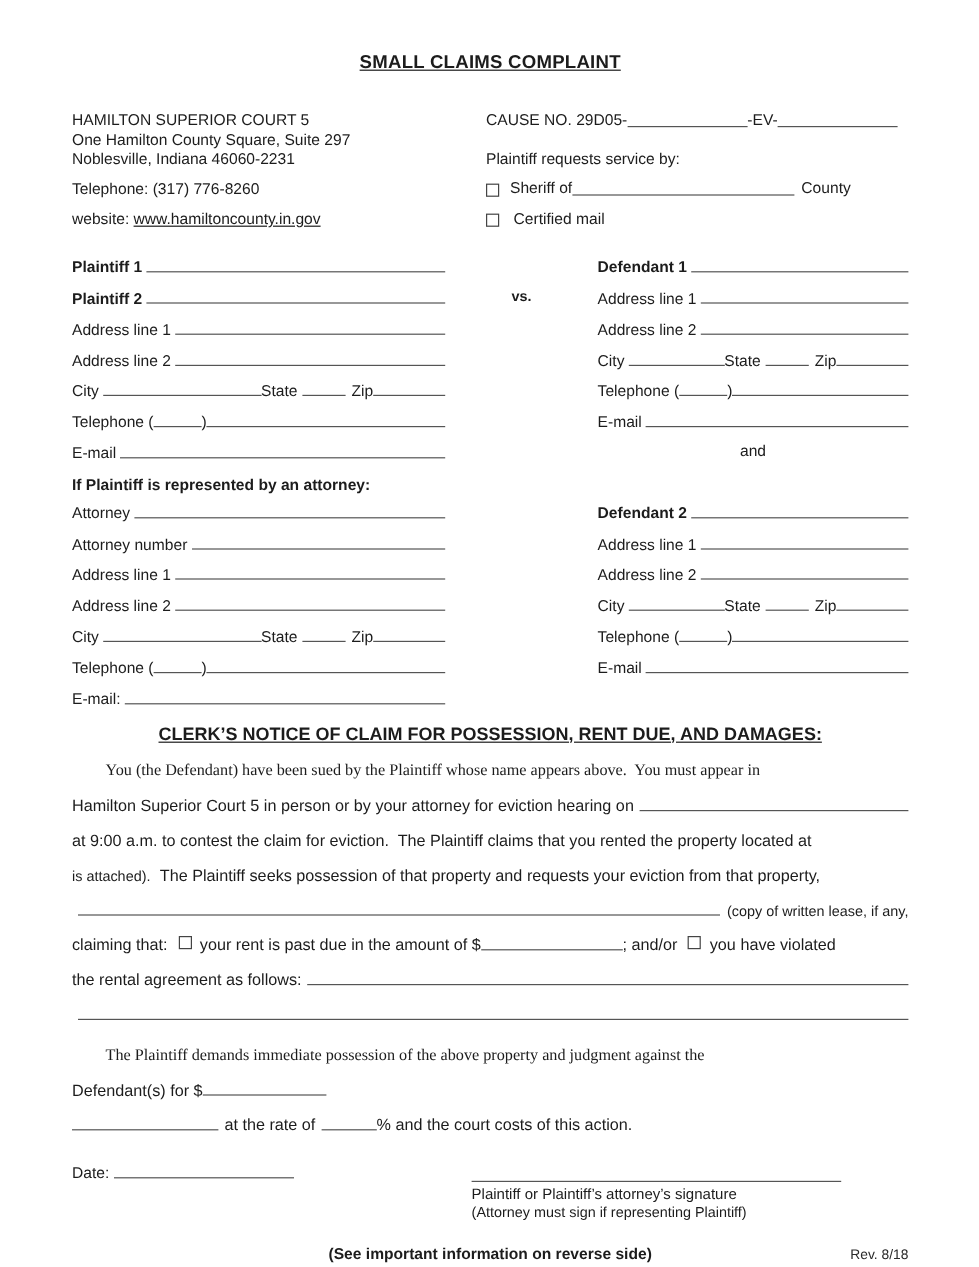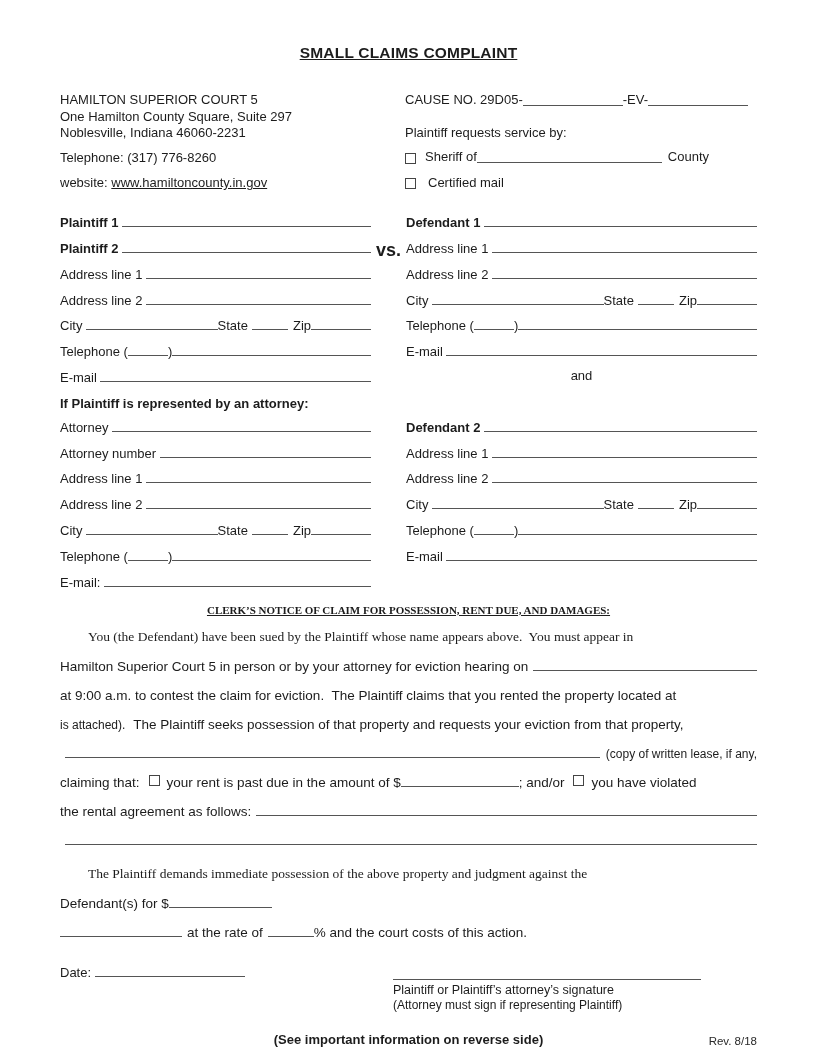--- a/index.html
+++ b/index.html
@@ -29,33 +29,33 @@
   .sl { border-bottom:1px solid #555; height:0; margin-bottom:3px; }
   .fl { flex:1; border-bottom:1px solid #555; height:0; margin-bottom:3px; margin-left:5px; }
   .nml { margin-left:0; }
   .w40 { width:40px; } .w36 { width:36px; } .w60 { width:60px; }
   .w100 { width:100px; } .w103 { width:103px; } .w118 { width:118px; }
   .w122 { width:122px; } .w150 { width:150px; } .w185 { width:185px; } .w46 { width:46px; }
 
   .cb { width:11px; height:11px; border:1px solid #444; display:inline-block; flex:none; }
 
   
-  .party { display:flex; margin-top:15px; font-size:13px; }
+  .party { display:flex; margin-top:15px; font-size:13px;gap:46px; }
   .pcol-left { width:311px; }
   .pcol-mid { width:35px; text-align:center; }
   .pcol-right { flex:1; }
   .prow { display:flex; align-items:flex-end; height:25.8px; padding-bottom:2px; white-space:pre; }
   .prow.center { justify-content:center; padding-bottom:4px; }
   .b { font-weight:bold; }
-  .vs { display:inline-block; margin-top:33px; font-weight:bold; font-size:18px; }
+  .vs { display:inline-block; margin-top:33px; font-weight:bold; font-size:12px; }
   .subhead { height:24px; display:flex; align-items:flex-end; font-weight:bold; font-size:13px; white-space:pre; }
   .spacer24 { height:24px; }
 
   
-  .sec-head { text-align:center; font-weight:bold; font-size:11px; margin-top:12px;font-family:Liberation Serif, serif; }
+  .sec-head { text-align:center; font-weight:bold; font-size:15px; margin-top:12px; }
   .sec-head span { text-decoration:underline; }
   .para { margin-top:5px; }
   .pline { display:flex; align-items:flex-end; height:29px; padding-bottom:5px; font-size:13.5px; white-space:pre-wrap; }
   .pfl { flex:1; border-bottom:1px solid #555; height:0; margin-bottom:3px; margin-left:5px; }
   .psl { border-bottom:1px solid #555; height:0; margin-bottom:3px; }
   .ind { padding-left:28px;font-family:Liberation Serif, serif; }
   .sm { font-size:12px; }
   .cbp { width:11px; height:11px; border:1px solid #444; flex:none; margin:0 7px 4px 9px; }
   .gap5 { margin:0 5px; }
 

